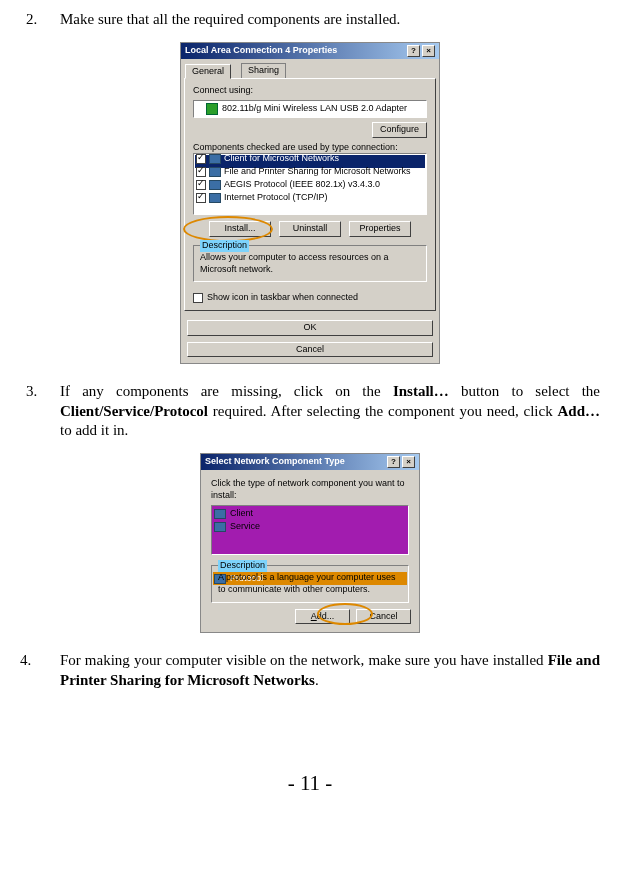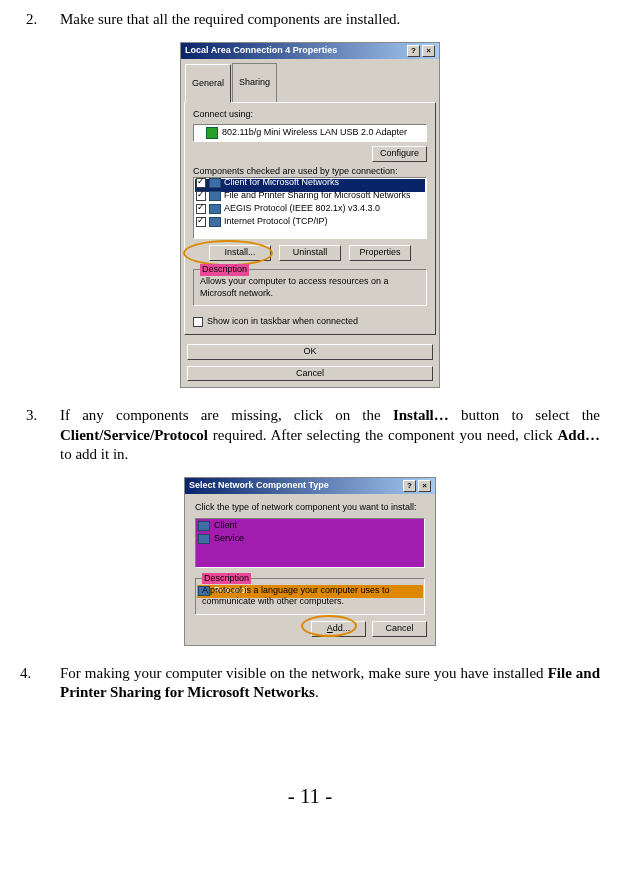--- a/index.html
+++ b/index.html
@@ -22,21 +22,21 @@
     .step-text .bold { font-weight: bold; }
     .dialog {
       margin: 6px auto 18px auto;
       background: #d4d0c8;
       border: 1px solid #888;
       font-family: Tahoma, sans-serif;
       font-size: 9px;
       color: #000;
     }
     .dialog1 { width: 260px; }
-    .dialog2 { width: 252px; }
+    .dialog2 { width: 220px; }
     .titlebar {
       background: linear-gradient(to right, #0a246a, #a6caf0);
       color: #fff;
       font-weight: bold;
       padding: 2px 4px;
       display: flex;
       align-items: center;
       font-size: 9px;
     }
     .titlebar .t { flex: 1; }
@@ -47,23 +47,23 @@
       border-right-color: #404040; border-bottom-color: #404040;
       margin-left: 2px;
       font-size: 8px; line-height: 10px; text-align: center;
       color: #000;
     }
     .tabs { padding: 4px 4px 0 4px; display:flex; }
     .tab {
       background: #d4d0c8;
       border: 1px solid #808080;
       border-bottom: none;
-      padding: 13px 6px;
-      font-size: 9px;
-      margin-right: 1px;
+      padding: 1px 6px;
+      font-size: 9px;
+      margin-right: 10px;
     }
     .tab.active { background:#d4d0c8; border-color:#fff #404040 #d4d0c8 #fff; border-bottom:1px solid #d4d0c8; position:relative; top:1px; }
     .panel {
       border: 1px solid #fff;
       border-right-color: #404040; border-bottom-color: #404040;
       margin: 0 3px 3px 3px;
       padding: 6px 8px;
     }
     .field {
       background: #fff;
@@ -108,21 +108,21 @@
     .c1 { width:90px; height:26px; left:-10px; top:-5px; }
     .group {
       border:1px solid #808080;
       border-right-color:#fff;border-bottom-color:#fff;
       padding:6px;
       margin-top:8px;
       position:relative;
       font-size:9px;
     }
     .group-label {
-      position:absolute; top:-6px; left:6px; background:#ec4899; padding:0 2px;
+      position:absolute; top:-6px; left:6px; background:#7dd3fc; padding:0 2px;
     }
     .chkline { display:flex; align-items:center; margin-top:10px; font-size:9px; }
     .chkbox { width:10px;height:10px;border:1px solid #404040;background:#fff;margin-right:4px; }
     .dlg-footer { display:flex; justify-content:space-between; gap:6px; padding:6px;flex-direction:column; }
     .listbox2 {
       background:#a21caf;
       border:1px solid #808080;border-right-color:#fff;border-bottom-color:#fff;
       height:50px; padding:1px; margin-top:4px;
     }
     .li2 { display:flex;align-items:center;font-size:9px;height:13px;padding:0 1px; }

